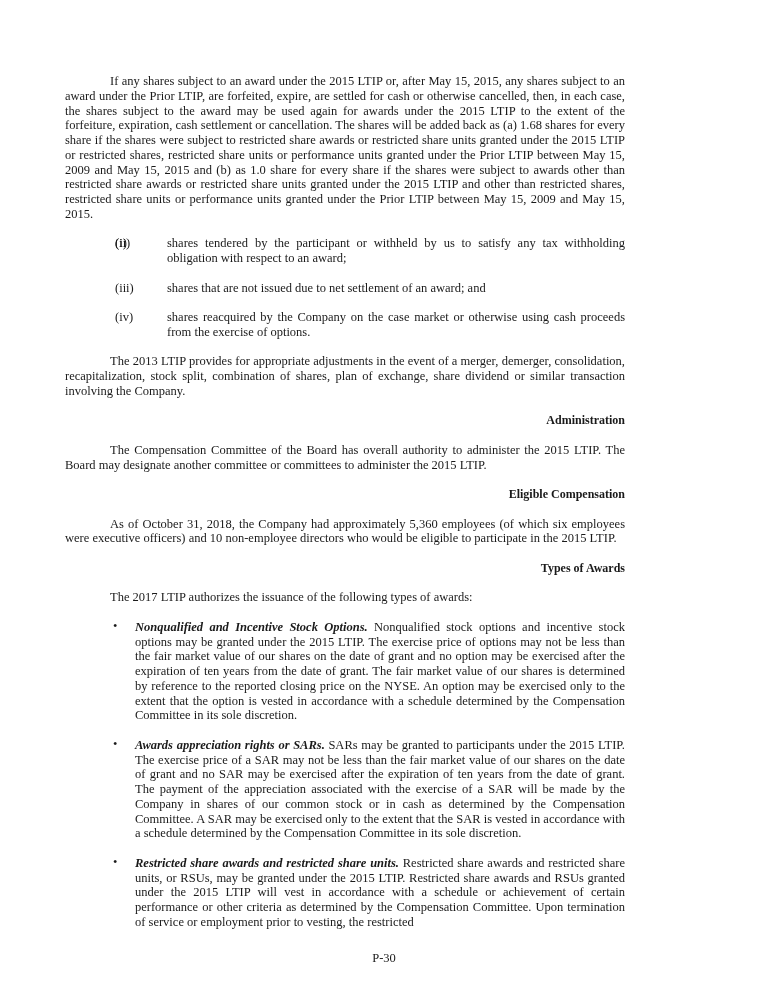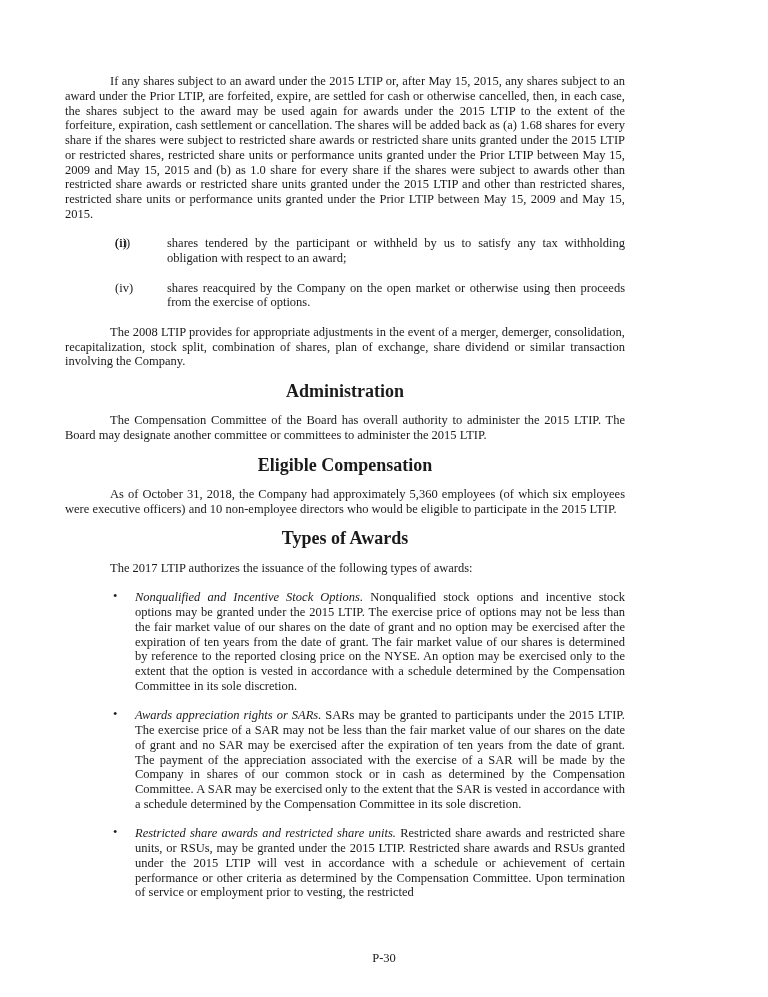--- a/index.html
+++ b/index.html
@@ -24,25 +24,25 @@
     padding: 74px 63px 4px 65px;
     overflow: hidden;
     background: #ffffff;
   }
   p.body-para {
     margin: 0 0 14.75px 0;
     text-align: justify;
     text-indent: 45px;
   }
   h2.doc-heading {
-    font-size: 18px;
+    font-size: 12px;
     line-height: 14.75px;
     font-weight: bold;
     margin: 0 0 14.75px 0;
-    text-align: center;
+    text-align: right;
   }
   .roman-item {
     position: relative;
     margin: 0 0 14.75px 0;
     padding-left: 102px;
     text-align: justify;
   }
   .roman-marker {
     position: absolute;
     left: 50px;
@@ -54,20 +54,21 @@
     padding-left: 70px;
     text-align: justify;
   }
   .bullet-marker {
     position: absolute;
     left: 48px;
     top: -1px;
   }
   .bullet-lead {
     font-style: italic;
+    font-weight: bold;
   }
   .page-footer {
     position: absolute;
     top: 951px;
     left: 0;
     width: 768px;
     text-align: center;
   }
 </style>
 </head>
@@ -80,26 +81,30 @@
 
   <div>
     <div class="roman-item">
       <span class="roman-marker">(i)</span>
     </div>
     <div class="roman-item">
       <span class="roman-marker">(ii)</span>
       <span>shares tendered by the participant or withheld by us to satisfy any tax withholding obligation with respect to an award;</span>
     </div>
     <div class="roman-item">
+      <span class="roman-marker">(iii)</span>
+      <span>shares that are not issued due to net settlement of an award; and</span>
+    </div>
+    <div class="roman-item">
       <span class="roman-marker">(iv)</span>
-      <span>shares reacquired by the Company on the open market or otherwise using then proceeds from the exercise of options.</span>
+      <span>shares reacquired by the Company on the case market or otherwise using cash proceeds from the exercise of options.</span>
     </div>
   </div>
 
-  <p class="body-para">The 2008 LTIP provides for appropriate adjustments in the event of a merger, demerger, consolidation, recapitalization, stock split, combination of shares, plan of exchange, share dividend or similar transaction involving the Company.</p>
+  <p class="body-para">The 2013 LTIP provides for appropriate adjustments in the event of a merger, demerger, consolidation, recapitalization, stock split, combination of shares, plan of exchange, share dividend or similar transaction involving the Company.</p>
 
   <h2 class="doc-heading">Administration</h2>
 
   <p class="body-para">The Compensation Committee of the Board has overall authority to administer the 2015 LTIP. The Board may designate another committee or committees to administer the 2015 LTIP.</p>
 
   <h2 class="doc-heading">Eligible Compensation</h2>
 
   <p class="body-para">As of October 31, 2018, the Company had approximately 5,360 employees (of which six employees were executive officers) and 10 non-employee directors who would be eligible to participate in the 2015 LTIP.</p>
 
   <h2 class="doc-heading">Types of Awards</h2>

